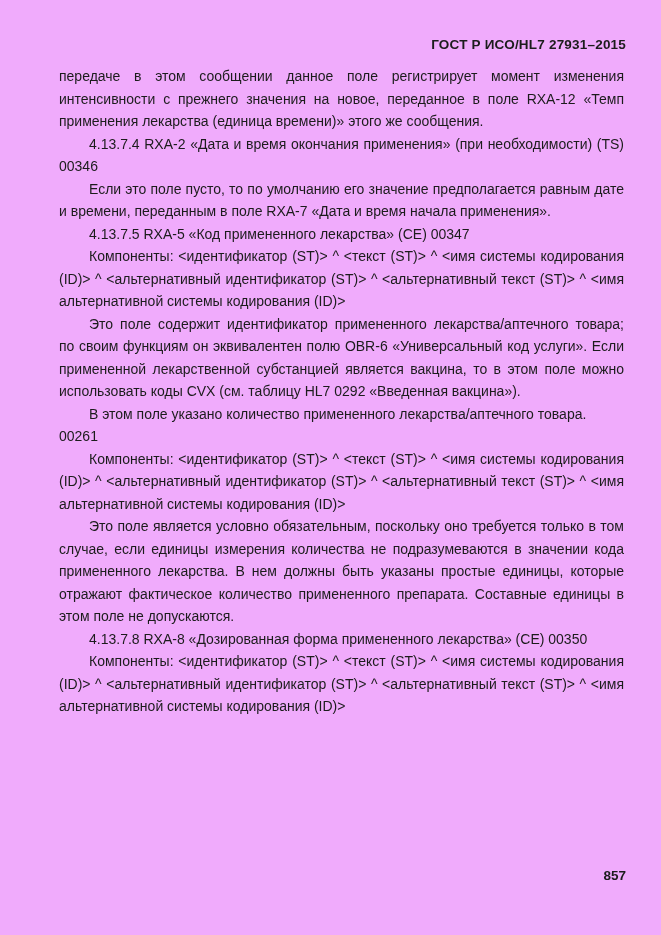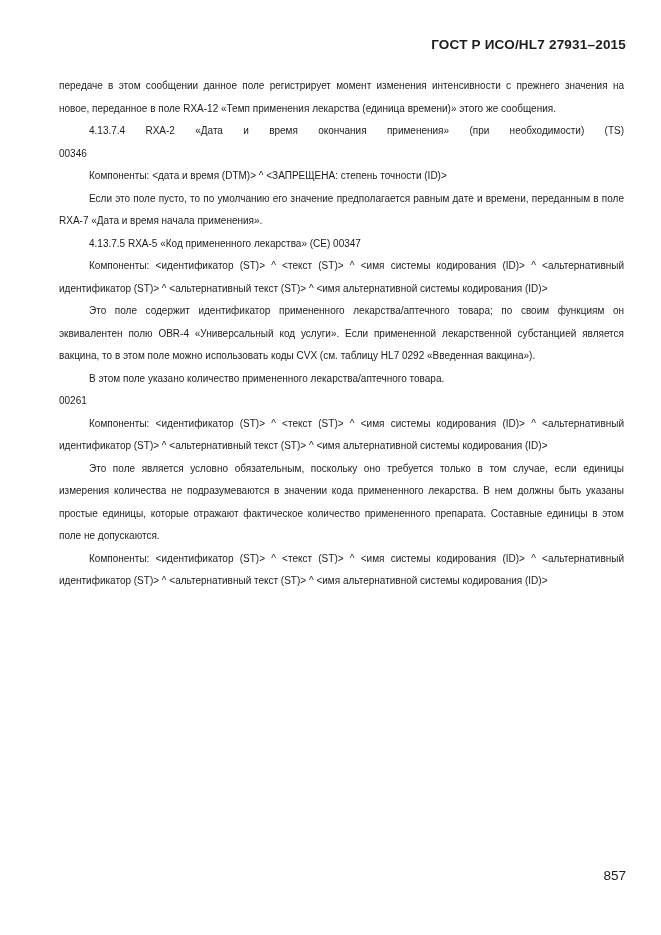--- a/index.html
+++ b/index.html
@@ -5,40 +5,40 @@
   html, body {
     margin: 0;
     padding: 0;
     background: #e8e8e8;
   }
   .page {
     position: relative;
     width: 661px;
     height: 935px;
     margin: 0 auto;
-    background: #ffffff;
+    background: #f0abfc;
     color: #1c1c1c;
     font-family: "Liberation Sans", "DejaVu Sans", sans-serif;
     overflow: hidden;
   }
   .running-header {
     position: absolute;
     top: 37px;
     right: 35px;
     font-size: 13.5px;
     font-weight: bold;
     letter-spacing: 0.2px;
     white-space: nowrap;
   }
   .content {
     position: absolute;
-    top: 75px;
+    top: 65px;
     left: 59px;
     width: 565px;
-    font-size: 10px;
+    font-size: 14px;
     line-height: 22.5px;
     text-align: justify;
   }
   .content p {
     margin: 0;
     padding: 0;
     text-indent: 30px;
     text-align: justify;
   }
   .content p.body-first {
@@ -54,43 +54,43 @@
     display: block;
     text-indent: 0;
     text-align: center;
     text-align-last: left;
   }
   .page-number {
     position: absolute;
     top: 868px;
     right: 35px;
     font-size: 13.5px;
-    font-weight: normal;
+    font-weight: bold;
   }
 </style>
 </head>
 <body>
 
 <div class="page">
   <div class="running-header">ГОСТ Р ИСО/HL7 27931–2015</div>
 
   <div class="content" id="content">
       <p class="body-first">передаче в этом сообщении данное поле регистрирует момент изменения интенсивности с прежнего значения на новое, переданное в поле RXA-12 «Темп применения лекарства (единица времени)» этого же сообщения.</p>
       <p class="heading-wrap">
         <span class="hl1">4.13.7.4 RXA-2 «Дата и время окончания применения» (при необходимости) (TS)</span>
         <span class="hl2">00346</span>
       </p>
-      <p class="body">Компоненты: &lt;дата и время (DTM)&gt; ^ &lt;ЗАПРЕЩЕНА: степень точности (ID)&gt;</p>
       <p class="body">Если это поле пусто, то по умолчанию его значение предполагается равным дате и времени, переданным в поле RXA-7 «Дата и время начала применения».</p>
       <p class="heading">4.13.7.5 RXA-5 «Код примененного лекарства» (CE) 00347</p>
       <p class="body">Компоненты: &lt;идентификатор (ST)&gt; ^ &lt;текст (ST)&gt; ^ &lt;имя системы кодирования (ID)&gt; ^ &lt;альтернативный идентификатор (ST)&gt; ^ &lt;альтернативный текст (ST)&gt; ^ &lt;имя альтернативной системы кодирования (ID)&gt;</p>
-      <p class="body">Это поле содержит идентификатор примененного лекарства/аптечного товара; по своим функциям он эквивалентен полю OBR-4 «Универсальный код услуги». Если примененной лекарственной субстанцией является вакцина, то в этом поле можно использовать коды CVX (см. таблицу HL7 0292 «Введенная вакцина»).</p>
+      <p class="body">Это поле содержит идентификатор примененного лекарства/аптечного товара; по своим функциям он эквивалентен полю OBR-6 «Универсальный код услуги». Если примененной лекарственной субстанцией является вакцина, то в этом поле можно использовать коды CVX (см. таблицу HL7 0292 «Введенная вакцина»).</p>
       <p class="body">В этом поле указано количество примененного лекарства/аптечного товара.</p>
       <p class="heading-wrap">
         <span class="hl2">00261</span>
       </p>
       <p class="body">Компоненты: &lt;идентификатор (ST)&gt; ^ &lt;текст (ST)&gt; ^ &lt;имя системы кодирования (ID)&gt; ^ &lt;альтернативный идентификатор (ST)&gt; ^ &lt;альтернативный текст (ST)&gt; ^ &lt;имя альтернативной системы кодирования (ID)&gt;</p>
       <p class="body">Это поле является условно обязательным, поскольку оно требуется только в том случае, если единицы измерения количества не подразумеваются в значении кода примененного лекарства. В нем должны быть указаны простые единицы, которые отражают фактическое количество примененного препарата. Составные единицы в этом поле не допускаются.</p>
+      <p class="heading">4.13.7.8 RXA-8 «Дозированная форма примененного лекарства» (CE) 00350</p>
       <p class="body">Компоненты: &lt;идентификатор (ST)&gt; ^ &lt;текст (ST)&gt; ^ &lt;имя системы кодирования (ID)&gt; ^ &lt;альтернативный идентификатор (ST)&gt; ^ &lt;альтернативный текст (ST)&gt; ^ &lt;имя альтернативной системы кодирования (ID)&gt;</p>
     </div>
 
   <div class="page-number">857</div>
 </div>
 
 </body></html>

